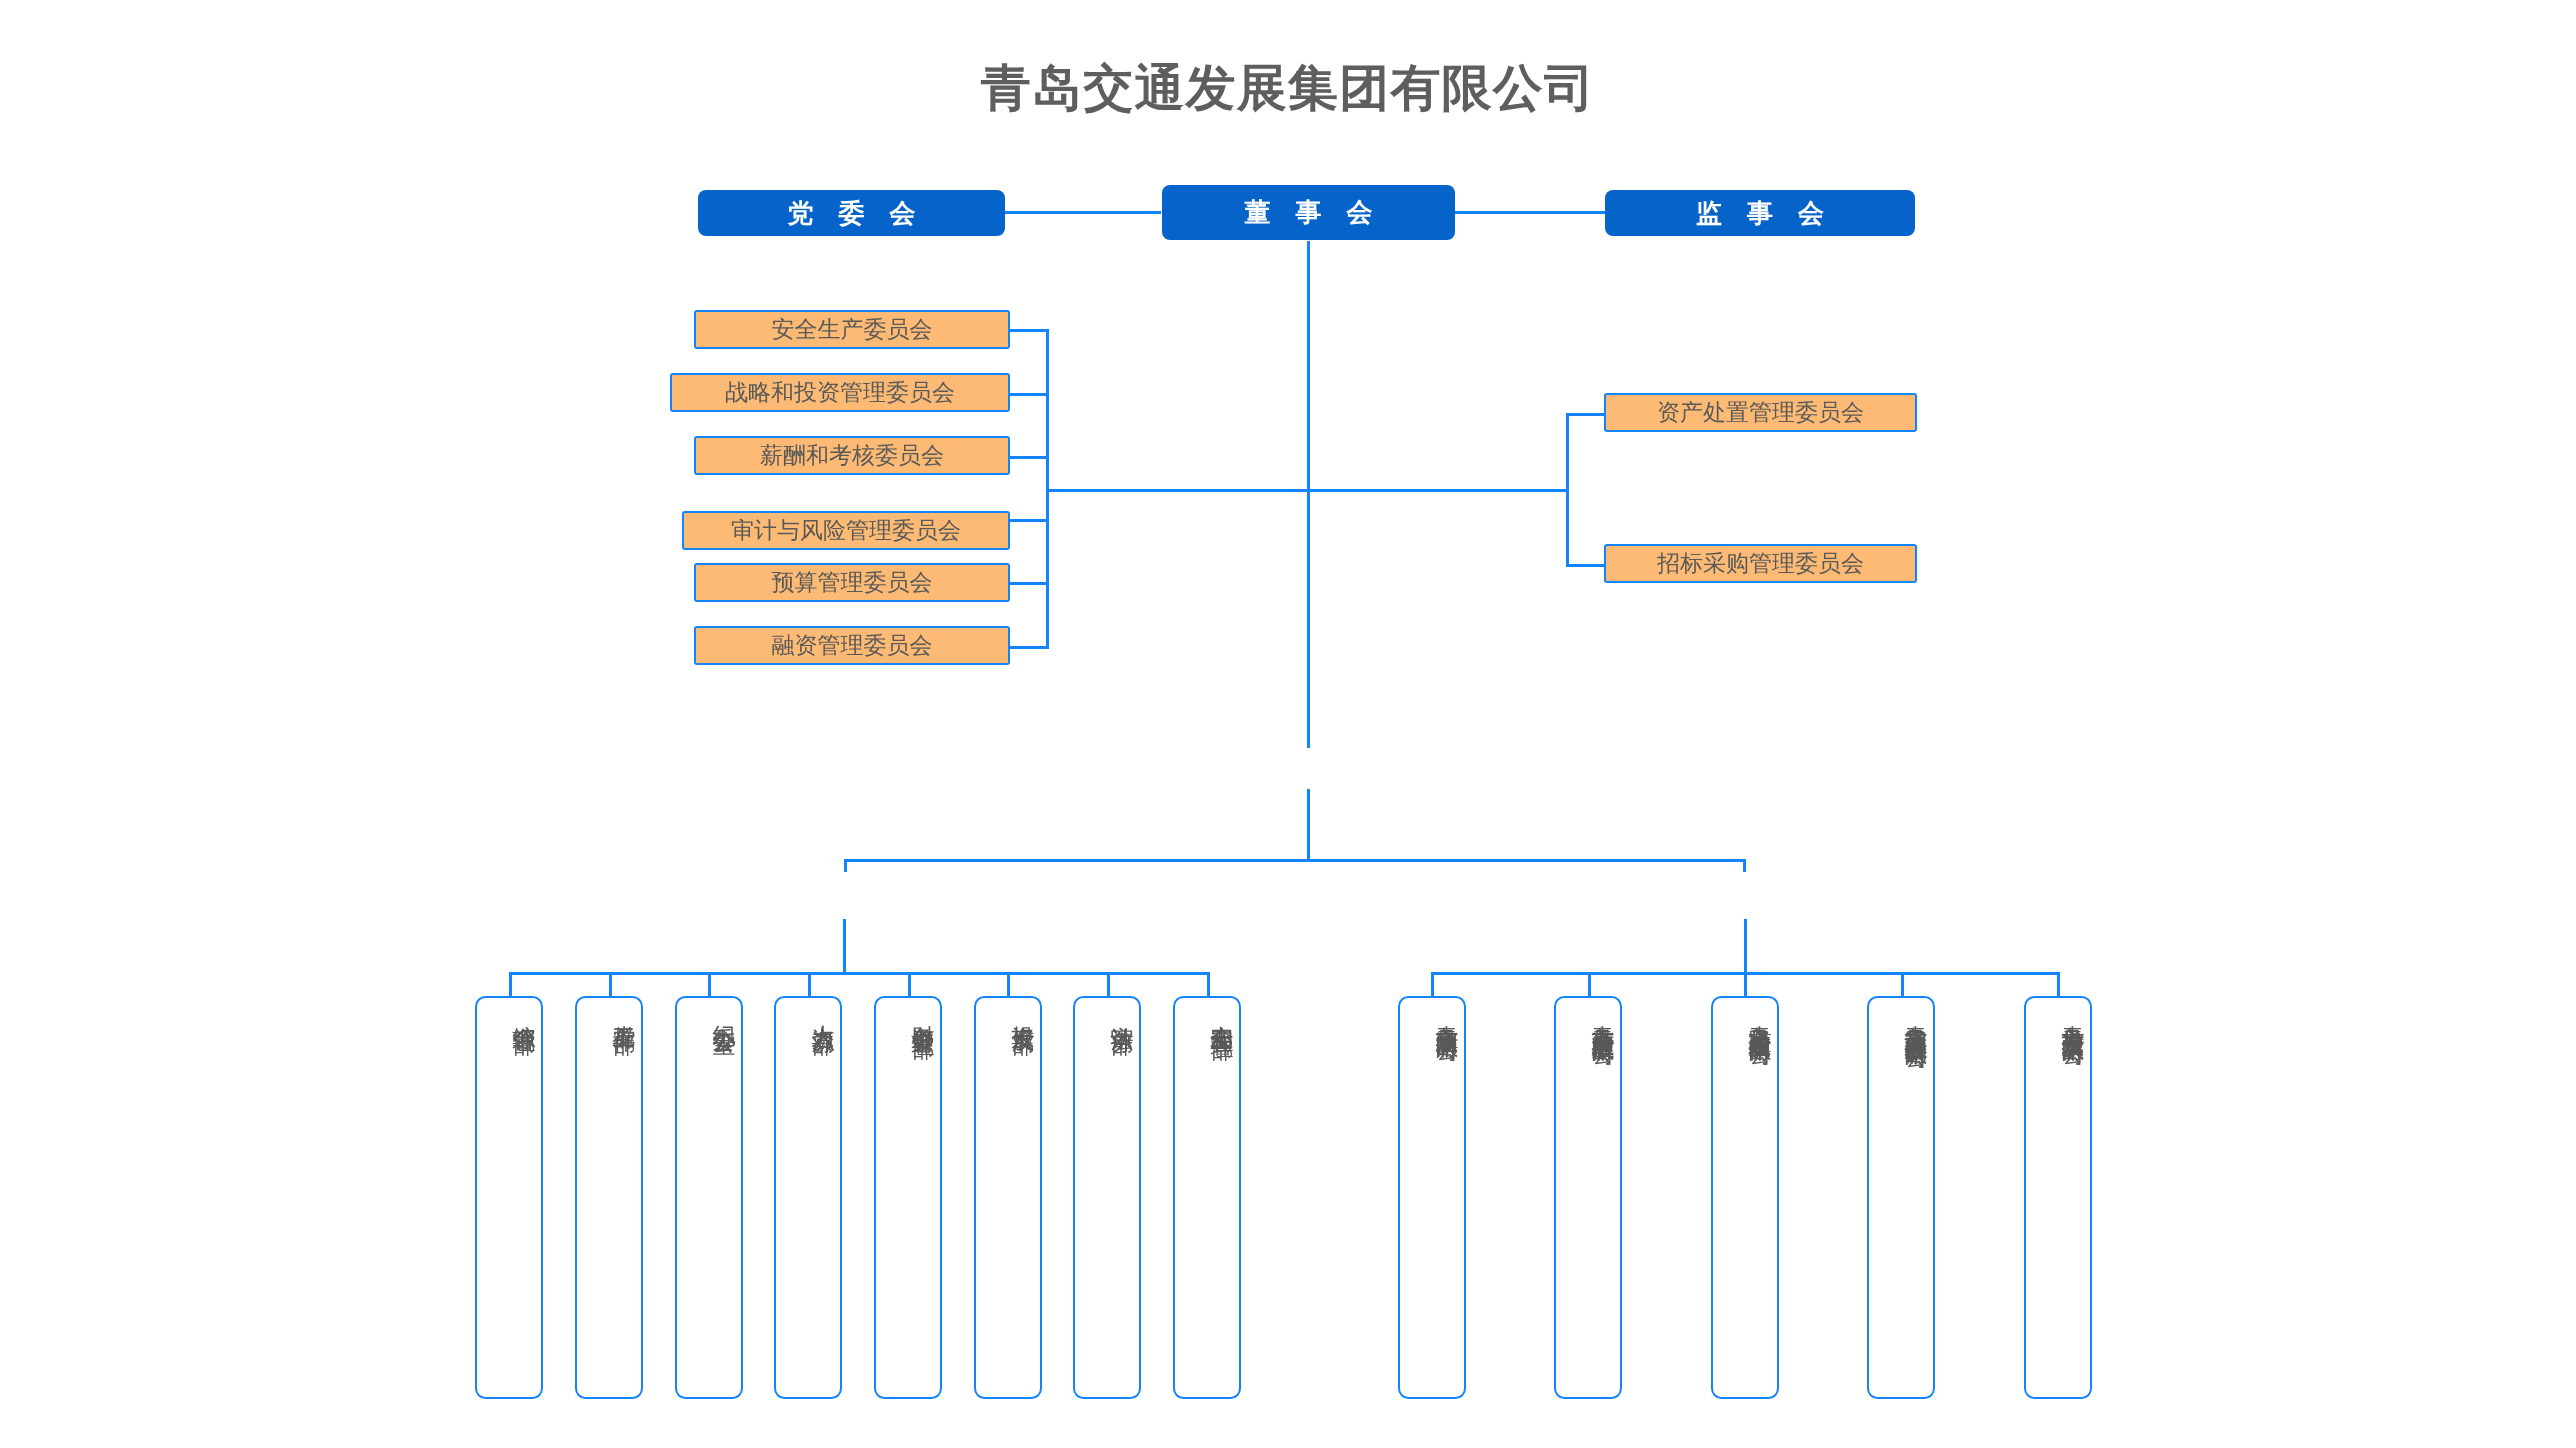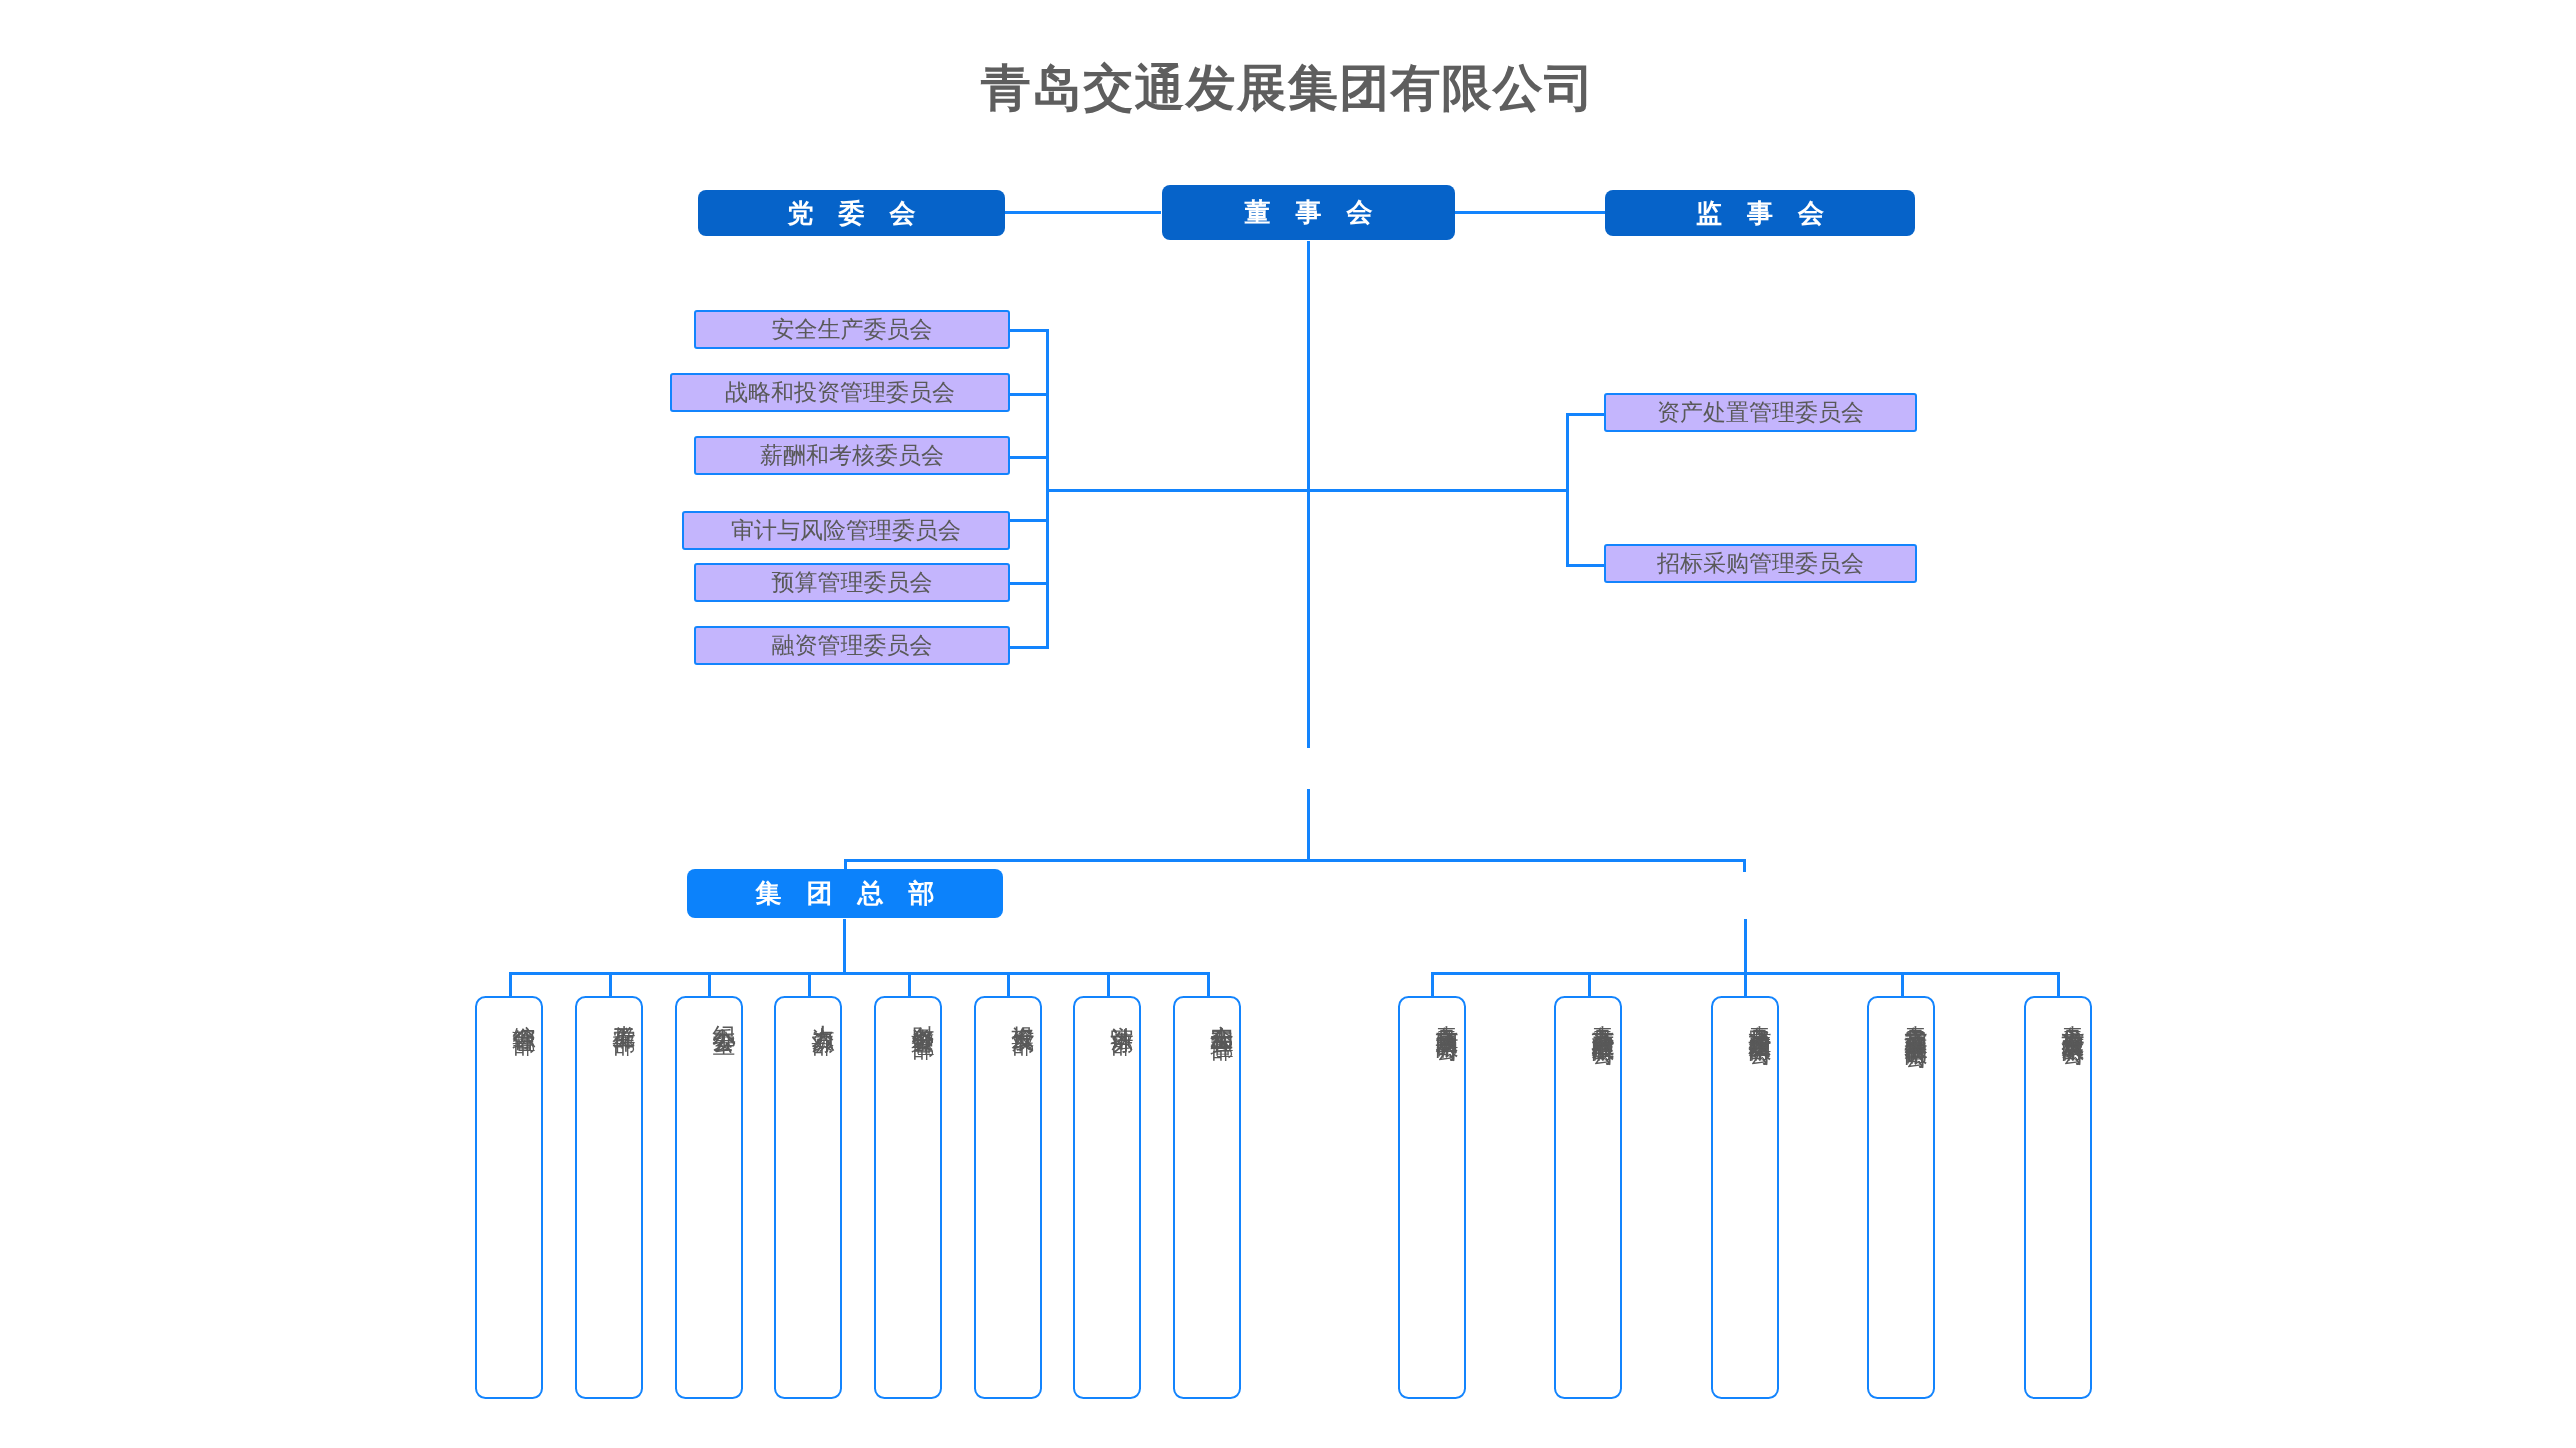--- a/index.html
+++ b/index.html
@@ -51,21 +51,21 @@
   }
   .node-solid.dark  { background: #0663c9; }
   .node-solid.light { background: #0c82fb; }
 
   
   .node-outline {
     position: absolute;
     box-sizing: border-box;
     border: 2.3px solid #1384fd;
     border-radius: 3px;
-    background: #c4b5fd;
+    background: #fdba74;
     color: #595959;
     font-size: 23px;
     display: flex;
     align-items: center;
     justify-content: center;
     white-space: nowrap;
     z-index: 5;
   }
 
   
@@ -153,21 +153,20 @@
   <div class="node-outline" style="left:1604px; top:393px; width:313px; height:39px;">资产处置管理委员会</div>
   <div class="node-outline" style="left:1604px; top:544px; width:313px; height:39px;">招标采购管理委员会</div>
 
 
   <div class="vline" style="left:1307px; top:789px; height:71px;"></div>
 
   <div class="hline" style="left:844px; top:859px; width:902px;"></div>
   <div class="vline" style="left:844px; top:859px; height:12.7px;"></div>
   <div class="vline" style="left:1743px; top:859px; height:12.7px;"></div>
 
-  <div class="node-solid light" style="left:687px; top:869px; width:316px; height:49px;">集 团 总 部</div>
 
   <div class="vline" style="left:843px; top:919px; height:55px;"></div>
   <div class="hline" style="left:509px; top:972px; width:700px;"></div>
 
   <div class="vline" style="left:509px;  top:972px; height:35px;"></div>
   <div class="vline" style="left:609px; top:972px; height:35px;"></div>
   <div class="vline" style="left:708px; top:972px; height:35px;"></div>
   <div class="vline" style="left:808px; top:972px; height:35px;"></div>
   <div class="vline" style="left:908px; top:972px; height:35px;"></div>
   <div class="vline" style="left:1007px; top:972px; height:35px;"></div>

